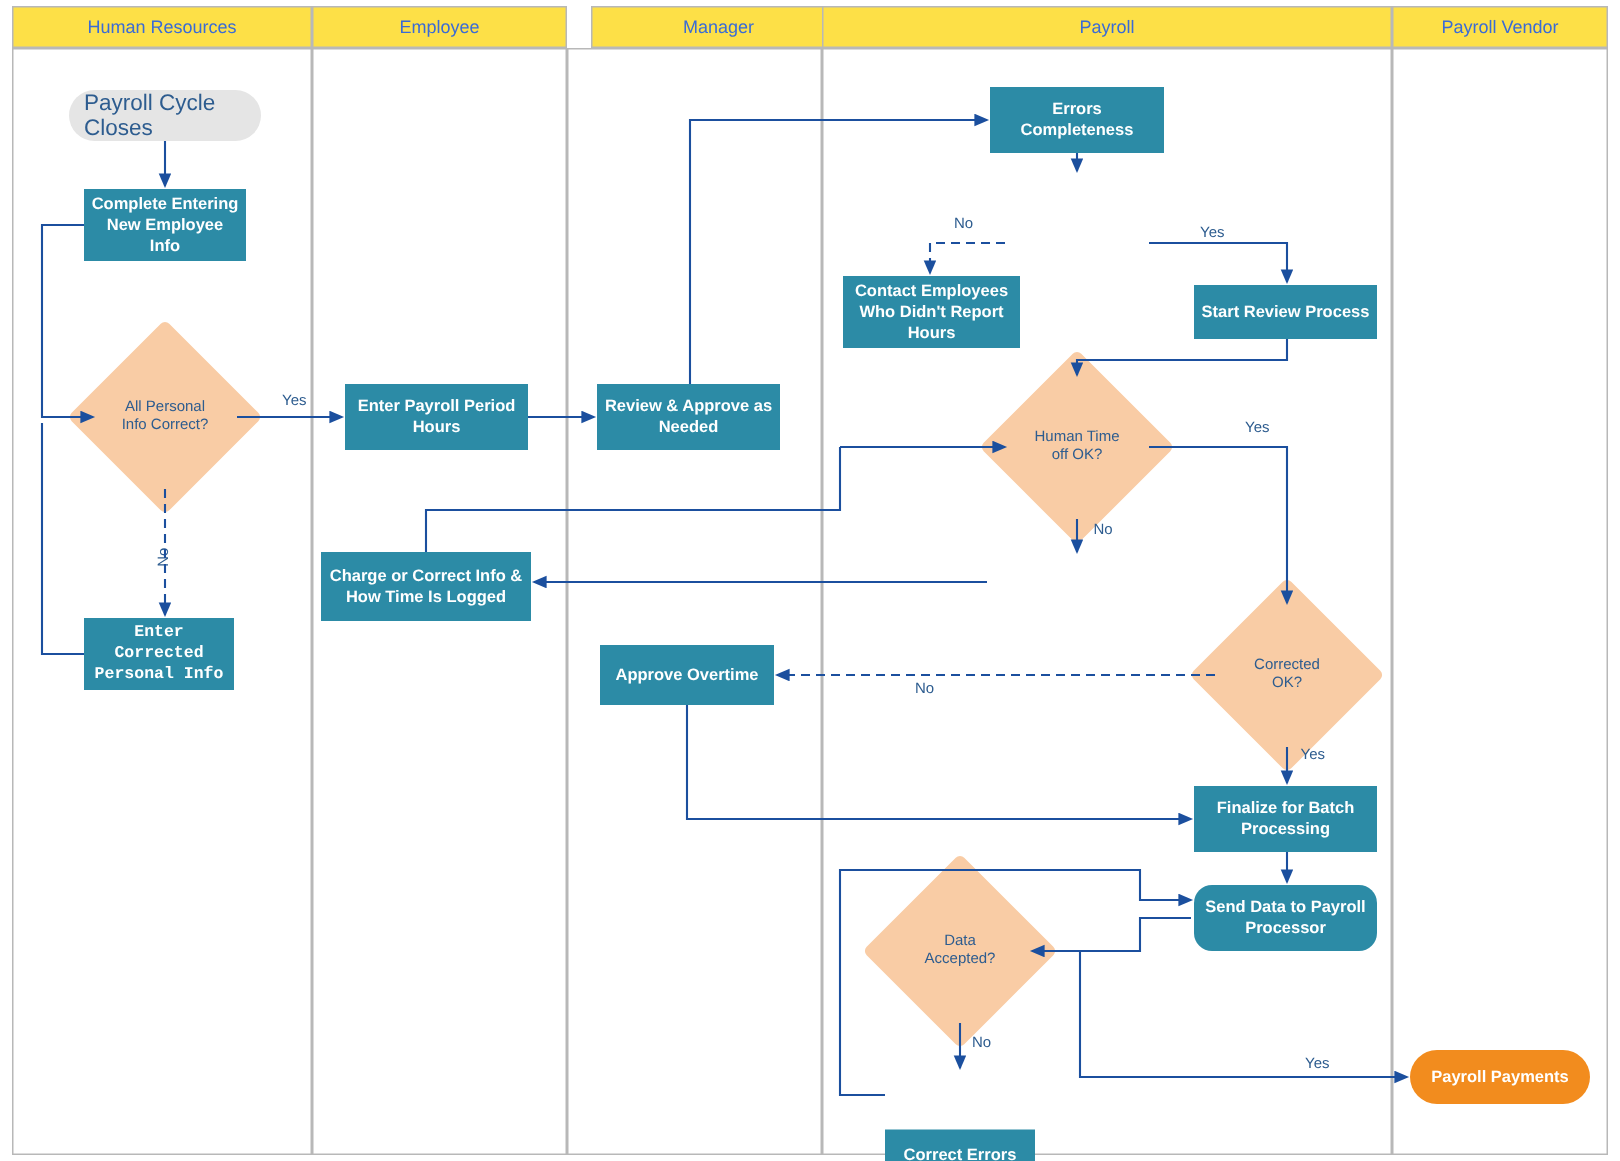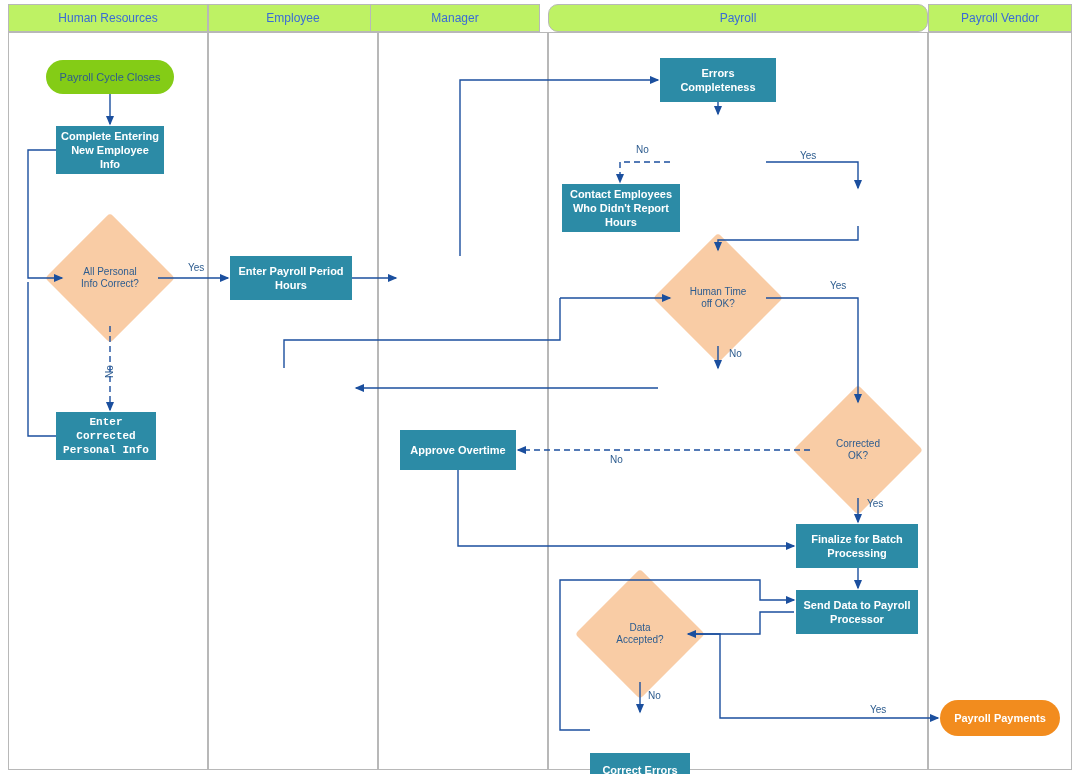--- a/index.html
+++ b/index.html
@@ -17,21 +17,21 @@
   .lane-header {
     position: absolute;
     top: 4px;
     height: 28px;
     display: flex;
     align-items: center;
     justify-content: center;
     font-size: 12px;
     color: #3a6bd6;
     border: 1px solid #b8b8b8;
-    background: #bef264;
+    background: #fde047;
     box-sizing: border-box;
   }
   .lane-body {
     position: absolute;
     top: 32px;
     border: 1px solid #b8b8b8;
     box-sizing: border-box;
     height: 738px;
   }
   .process {
@@ -43,23 +43,23 @@
     display: flex;
     align-items: center;
     justify-content: center;
     text-align: center;
     padding: 4px;
     box-sizing: border-box;
     line-height: 1.3;
   }
   .start {
     position: absolute;
-    background: #84cc16;
+    background: #e5e5e5;
     color: #2d5c8f;
-    font-size: 11px;
+    font-size: 15px;
     display: flex;
     align-items: center;
     justify-content: center;
     border-radius: 18px;
     padding: 4px 10px;
     box-sizing: border-box;
   }
   .terminator {
     position: absolute;
     background: #f28c1e;
@@ -118,22 +118,22 @@
   svg .solid { stroke: #1b4f9e; stroke-width: 1.4; fill: none; }
   svg .dashed { stroke: #1b4f9e; stroke-width: 1.4; fill: none; stroke-dasharray: 6 4; }
 </style>
 </head>
 <body>
 
 <div class="canvas">
 
   <div class="lane-header" style="left:8px;width:200px;">Human Resources</div>
   <div class="lane-header" style="left:208px;width:170px;">Employee</div>
-  <div class="lane-header" style="left:370px;width:170px;">Manager</div>
-  <div class="lane-header" style="left:548px;width:380px;border-radius:10px;">Payroll</div>
+  <div class="lane-header" style="left:394px;width:170px;">Manager</div>
+  <div class="lane-header" style="left:548px;width:380px;">Payroll</div>
   <div class="lane-header" style="left:928px;width:144px;">Payroll Vendor</div>
 
   <div class="lane-body" style="left:8px;width:200px;"></div>
   <div class="lane-body" style="left:208px;width:170px;"></div>
   <div class="lane-body" style="left:378px;width:170px;"></div>
   <div class="lane-body" style="left:548px;width:380px;"></div>
   <div class="lane-body" style="left:928px;width:144px;"></div>
 
   <div class="start" style="left:46px;top:60px;width:128px;height:34px;">Payroll Cycle Closes</div>
 
@@ -141,44 +141,47 @@
 
   <div class="decision" style="left:64px;top:232px;">
     <div class="diamond"></div>
     <div class="dtext">All Personal Info Correct?</div>
   </div>
 
   <div class="process" style="left:56px;top:412px;width:100px;height:48px;font-family:Liberation Mono, monospace;">Enter Corrected Personal Info</div>
 
   <div class="process" style="left:230px;top:256px;width:122px;height:44px;">Enter Payroll Period Hours</div>
 
-
+  <div class="process" style="left:214px;top:368px;width:140px;height:46px;">Charge or Correct Info &amp; How Time Is Logged</div>
+
+  <div class="process" style="left:398px;top:256px;width:122px;height:44px;">Review &amp; Approve as Needed</div>
 
   <div class="process" style="left:400px;top:430px;width:116px;height:40px;">Approve Overtime</div>
 
   <div class="process" style="left:660px;top:58px;width:116px;height:44px;">Errors Completeness</div>
 
 
   <div class="process" style="left:562px;top:184px;width:118px;height:48px;">Contact Employees Who Didn't Report Hours</div>
 
+  <div class="process" style="left:796px;top:190px;width:122px;height:36px;">Start Review Process</div>
 
   <div class="decision" style="left:672px;top:252px;">
     <div class="diamond"></div>
     <div class="dtext">Human Time off OK?</div>
   </div>
 
 
   <div class="decision" style="left:812px;top:404px;">
     <div class="diamond"></div>
     <div class="dtext">Corrected OK?</div>
   </div>
 
   <div class="process" style="left:796px;top:524px;width:122px;height:44px;">Finalize for Batch Processing</div>
 
-  <div class="process" style="left:796px;top:590px;width:122px;height:44px;">Send Data to Payroll Processor</div>
+  <div class="process" style="left:796px;top:590px;width:122px;height:44px;border-radius:12px;">Send Data to Payroll Processor</div>
 
   <div class="decision" style="left:594px;top:588px;">
     <div class="diamond"></div>
     <div class="dtext">Data Accepted?</div>
   </div>
 
   <div class="process" style="left:590px;top:714px;width:100px;height:34px;margin-top:39px;">Correct Errors</div>
 
   <div class="terminator" style="left:940px;top:700px;width:120px;height:36px;">Payroll Payments</div>
 

